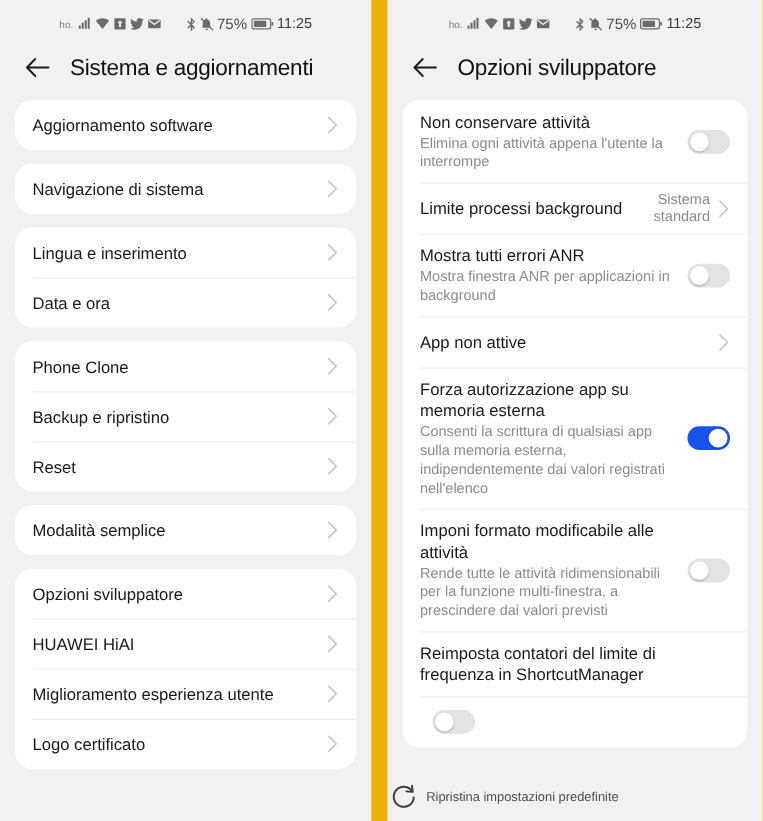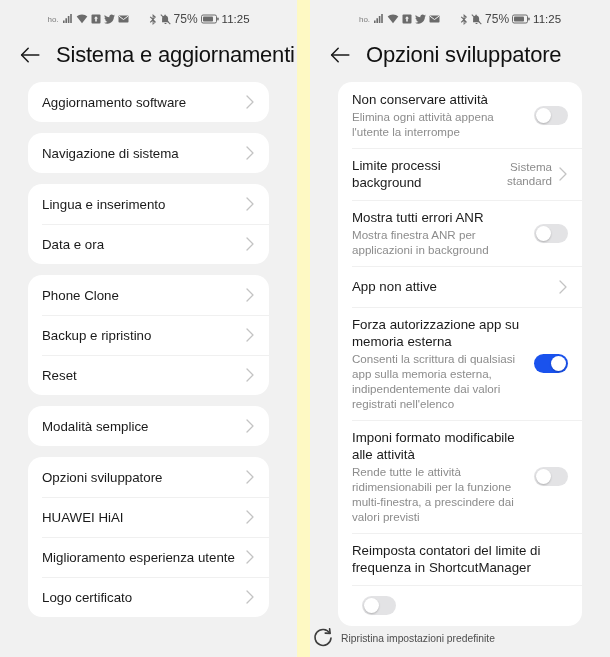--- a/index.html
+++ b/index.html
@@ -2,21 +2,21 @@
 <html><head>
 <meta charset="utf-8">
 <style>
   * { box-sizing: border-box; margin: 0; padding: 0; }
   html, body {
     width: 610px; height: 657px;
     background: #ffffff;
     font-family: "Liberation Sans", sans-serif;
     overflow: hidden;
   }
-  .screens { display: flex; width: 610px; height: 657px; background:#fef9c3; }
+  .screens { display: flex; width: 610px; height: 657px; background:#eab308; }
 
   .phone {
     width: 297px;
     height: 657px;
     background: #f1f1f1;
     position: relative;
     overflow: hidden;
   }
   .phone.left  { margin-right: 13px; }
   .phone.right { width: 300px; }
@@ -41,28 +41,28 @@
 
   
   .titlebar {
     display: flex;
     align-items: center;
     gap: 14px;
     padding: 10px 0 14px 18px;
   }
   .back-arrow { width:24px; height:24px; flex:0 0 24px; }
   .page-title {
-    font-size: 22px;
+    font-size: 18px;
     color: #111111;
     letter-spacing: -0.2px;
     white-space: nowrap;
   }
 
   
-  .scroll { padding: 0 28px; }
+  .scroll { padding: 0 12px; }
   .card {
     background: #ffffff;
     border-radius: 14px;
     margin-bottom: 11px;
     overflow: hidden;
   }
   .row {
     position: relative;
     display: flex;
     align-items: center;

